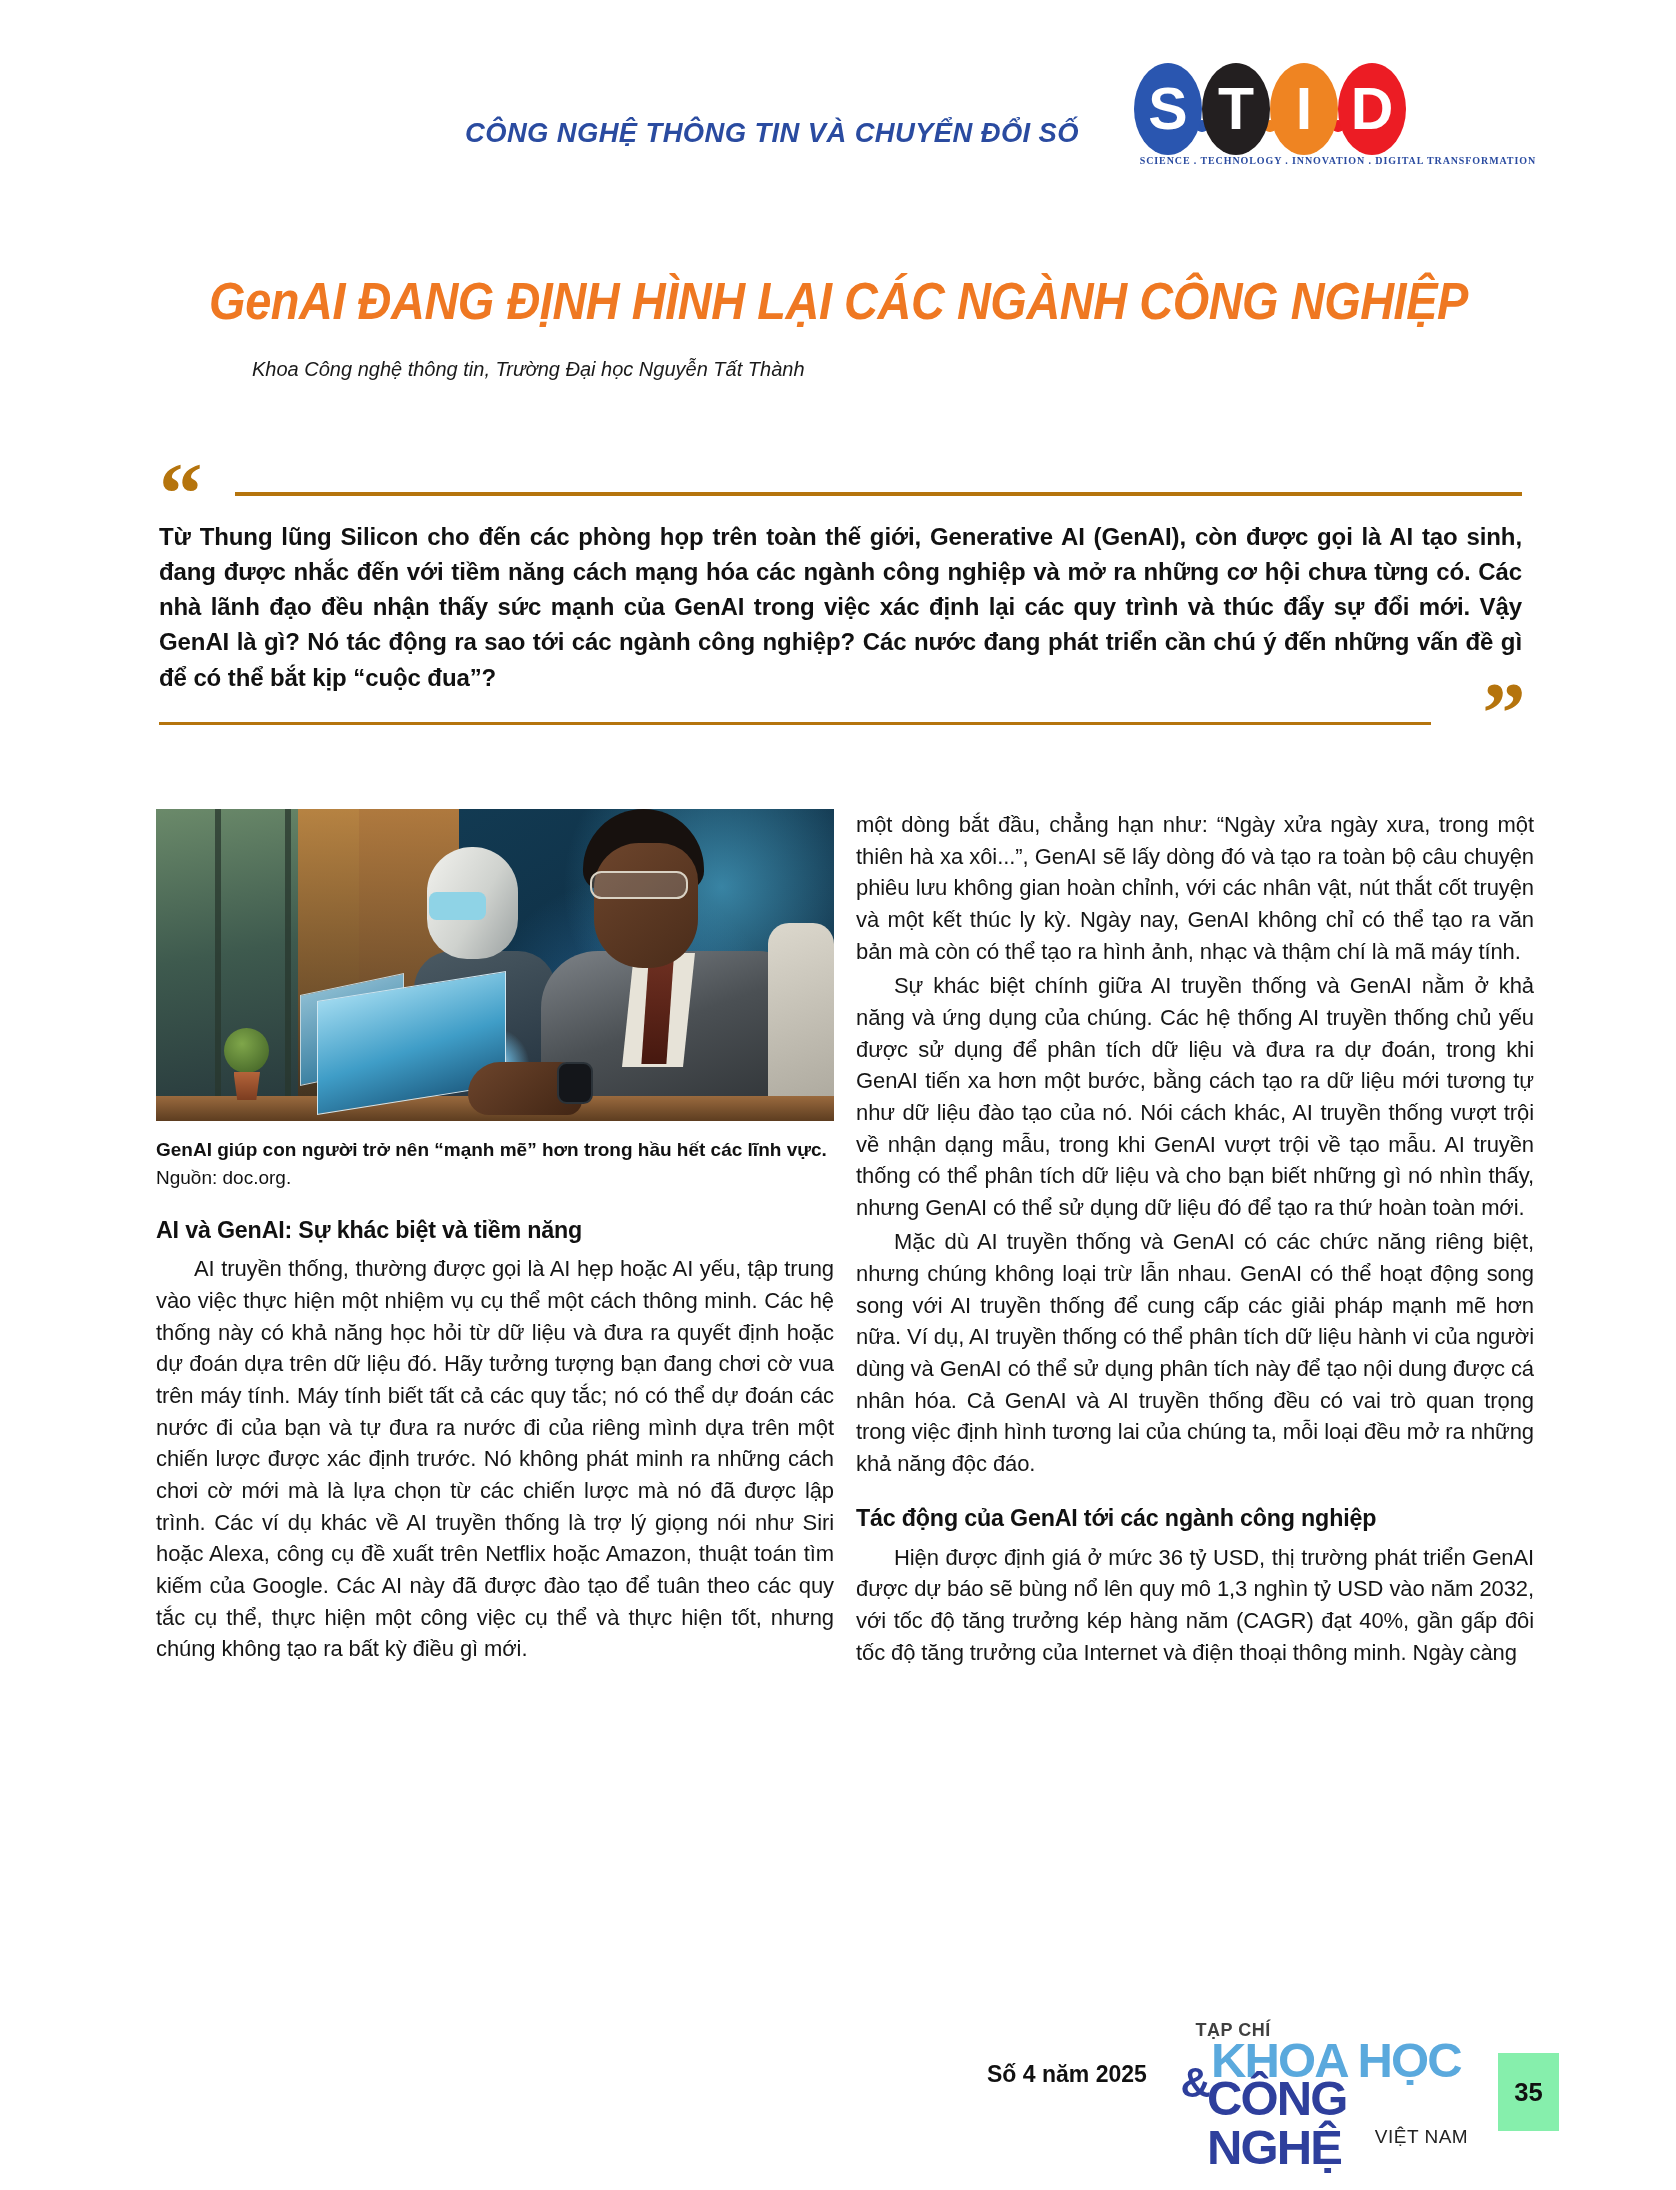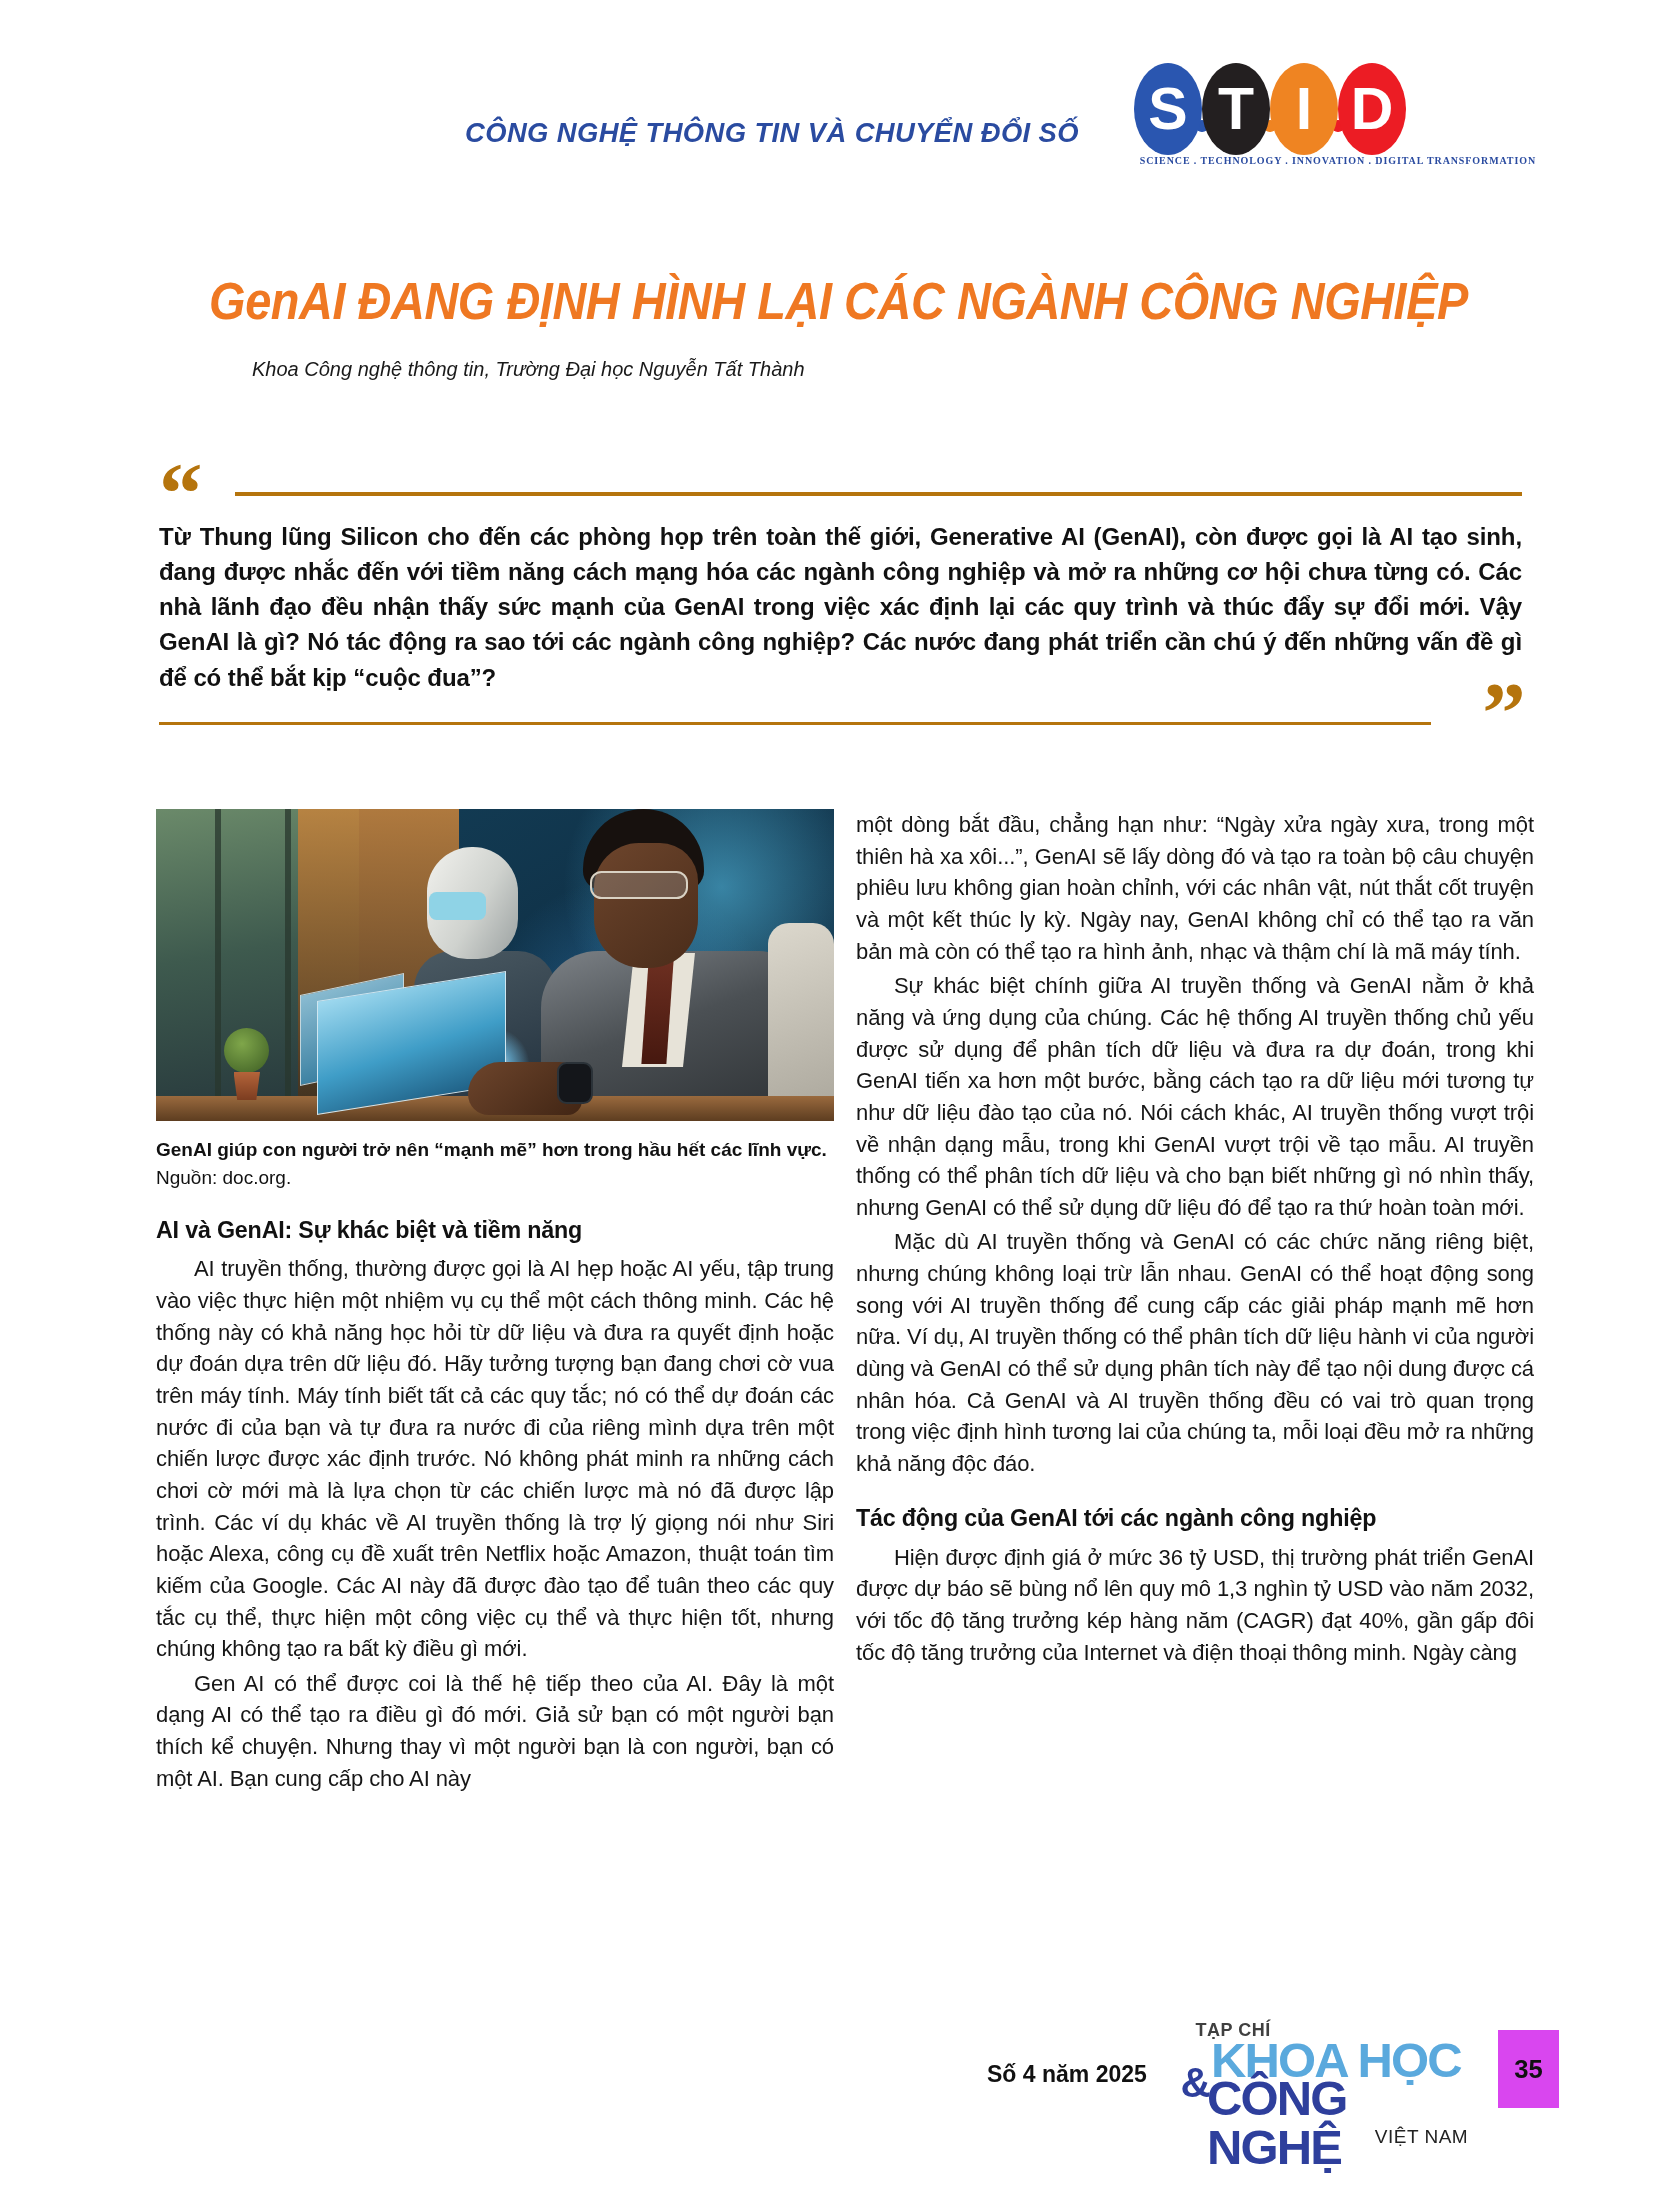--- a/index.html
+++ b/index.html
@@ -407,24 +407,24 @@
     font-size: 49px; font-weight: bold; color: #2e3f9c; line-height: 1;
     letter-spacing: -1.9px;
   }
   .jl-vietnam {
     position: absolute; right: 3.8px; top: 106px;
     font-size: 19px; color: #222; letter-spacing: 0.5px;
   }
   .page-number {
     position: absolute;
     left: 1498px;
-    top: 16px;
+    top: 39px;
     width: 61px;
     height: 78px;
-    background: #d946ef;
+    background: #86efac;
     display: flex;
     align-items: center;
     justify-content: center;
     font-size: 25.6px;
     font-weight: bold;
     color: #111;
   }
 </style>
 </head>
 <body>
@@ -510,21 +510,20 @@
       </div>
 
       <figcaption class="figcaption">
         <b>GenAI giúp con người trở nên “mạnh mẽ” hơn trong hầu hết các lĩnh vực.</b><span> Nguồn: doc.org.</span>
       </figcaption>
     </figure>
 
     <h2 class="section-head">AI và GenAI: Sự khác biệt và tiềm năng</h2>
 
     <p class="body">AI truyền thống, thường được gọi là AI hẹp hoặc AI yếu, tập trung vào việc thực hiện một nhiệm vụ cụ thể một cách thông minh. Các hệ thống này có khả năng học hỏi từ dữ liệu và đưa ra quyết định hoặc dự đoán dựa trên dữ liệu đó. Hãy tưởng tượng bạn đang chơi cờ vua trên máy tính. Máy tính biết tất cả các quy tắc; nó có thể dự đoán các nước đi của bạn và tự đưa ra nước đi của riêng mình dựa trên một chiến lược được xác định trước. Nó không phát minh ra những cách chơi cờ mới mà là lựa chọn từ các chiến lược mà nó đã được lập trình. Các ví dụ khác về AI truyền thống là trợ lý giọng nói như Siri hoặc Alexa, công cụ đề xuất trên Netflix hoặc Amazon, thuật toán tìm kiếm của Google. Các AI này đã được đào tạo để tuân theo các quy tắc cụ thể, thực hiện một công việc cụ thể và thực hiện tốt, nhưng chúng không tạo ra bất kỳ điều gì mới.</p>
-    <p class="body">Gen AI có thể được coi là thế hệ tiếp theo của AI. Đây là một dạng AI có thể tạo ra điều gì đó mới. Giả sử bạn có một người bạn thích kể chuyện. Nhưng thay vì một người bạn là con người, bạn có một AI. Bạn cung cấp cho AI này</p>
   </div>
 
   <div class="col col-right">
     <p class="body noindent">một dòng bắt đầu, chẳng hạn như: “Ngày xửa ngày xưa, trong một thiên hà xa xôi...”, GenAI sẽ lấy dòng đó và tạo ra toàn bộ câu chuyện phiêu lưu không gian hoàn chỉnh, với các nhân vật, nút thắt cốt truyện và một kết thúc ly kỳ. Ngày nay, GenAI không chỉ có thể tạo ra văn bản mà còn có thể tạo ra hình ảnh, nhạc và thậm chí là mã máy tính.</p>
     <p class="body">Sự khác biệt chính giữa AI truyền thống và GenAI nằm ở khả năng và ứng dụng của chúng. Các hệ thống AI truyền thống chủ yếu được sử dụng để phân tích dữ liệu và đưa ra dự đoán, trong khi GenAI tiến xa hơn một bước, bằng cách tạo ra dữ liệu mới tương tự như dữ liệu đào tạo của nó. Nói cách khác, AI truyền thống vượt trội về nhận dạng mẫu, trong khi GenAI vượt trội về tạo mẫu. AI truyền thống có thể phân tích dữ liệu và cho bạn biết những gì nó nhìn thấy, nhưng GenAI có thể sử dụng dữ liệu đó để tạo ra thứ hoàn toàn mới.</p>
     <p class="body">Mặc dù AI truyền thống và GenAI có các chức năng riêng biệt, nhưng chúng không loại trừ lẫn nhau. GenAI có thể hoạt động song song với AI truyền thống để cung cấp các giải pháp mạnh mẽ hơn nữa. Ví dụ, AI truyền thống có thể phân tích dữ liệu hành vi của người dùng và GenAI có thể sử dụng phân tích này để tạo nội dung được cá nhân hóa. Cả GenAI và AI truyền thống đều có vai trò quan trọng trong việc định hình tương lai của chúng ta, mỗi loại đều mở ra những khả năng độc đáo.</p>
 
     <h2 class="section-head">Tác động của GenAI tới các ngành công nghiệp</h2>
 
     <p class="body">Hiện được định giá ở mức 36 tỷ USD, thị trường phát triển GenAI được dự báo sẽ bùng nổ lên quy mô 1,3 nghìn tỷ USD vào năm 2032, với tốc độ tăng trưởng kép hàng năm (CAGR) đạt 40%, gần gấp đôi tốc độ tăng trưởng của Internet và điện thoại thông minh. Ngày càng</p>

